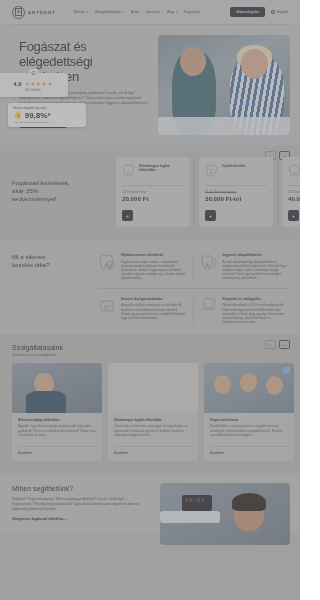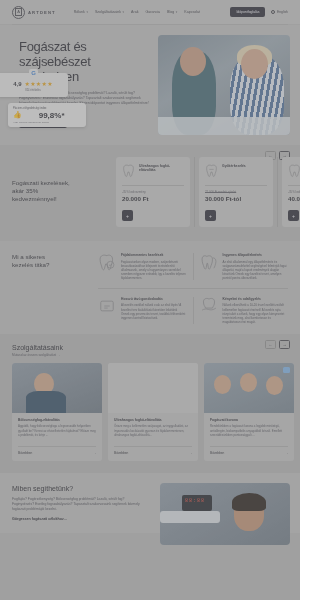--- a/index.html
+++ b/index.html
@@ -105,21 +105,21 @@
   .rating-num { font-size: 6px; color: #2a2a32; font-weight: 600; }
   .stars { color: #e3a21a; font-size: 6px; letter-spacing: .3px; }
   .rating-sub { text-align: center; font-size: 2.6px; color: #5b5b63; margin-top: 2px; }
 
   .badge-index {
     position: absolute; left: 8px; top: 78px;
     width: 78px; background: #e9e9e9; border-radius: 3px;
     padding: 4px 5px; box-shadow: 0 1px 3px rgba(0,0,0,.18);
   }
   .bi-title { font-size: 2.7px; color: #4a4a52; }
-  .bi-row { display: flex; align-items: flex-start; gap: 17px; margin-top: 1px; }
+  .bi-row { display: flex; align-items: flex-start; gap: 3px; margin-top: 1px; }
   .thumb { font-size: 7px; }
   .bi-val { font-size: 8px; font-weight: 700; color: #22222a; }
   .bi-note { font-size: 2.3px; color: #6a6a72; margin-top: 1px; }
 
   
   .pricing {
     position: relative; background: #b5b5b5;
     padding: 12px 0 14px 12px; min-height: 96px;
   }
   .carousel-arrows { position: absolute; right: 10px; top: 6px; display: flex; gap: 3px; }
@@ -250,21 +250,21 @@
         <span class="globe"></span>
         <span>English</span>
       </div>
     </div>
   </div>
   <div class="header-rule"></div>
 
   <div class="hero">
     <h1>
       <span>Fogászat és</span><br>
-      <span>szájsebészet</span><br>
+      <span>elégedettségi</span><br>
       <span>egy helyen</span>
     </h1>
     <p>Fogfájás? Fogérzékenység? Bölcsességfog problémát? Lazuló, sérült fog? Foginyvérzés? Esztétikai fogszabályozás? Tapasztalt szakorvosaink segítenek bármely fogászati problémáját kezelni. Kérjen időpontot ingyenes állapotfelmérésre!</p>
     <div class="hero-cta">Időpontot kérek</div>
 
     <div class="hero-photo">
       <div class="hp-person hp-a"></div>
       <div class="hp-a-head"></div>
       <div class="hp-person hp-b"></div>
       <div class="hp-b-hair"></div>

